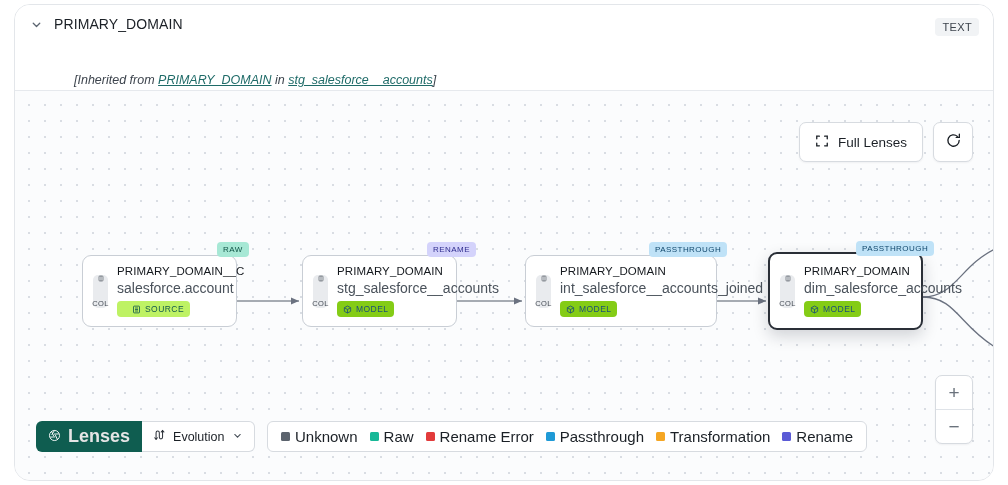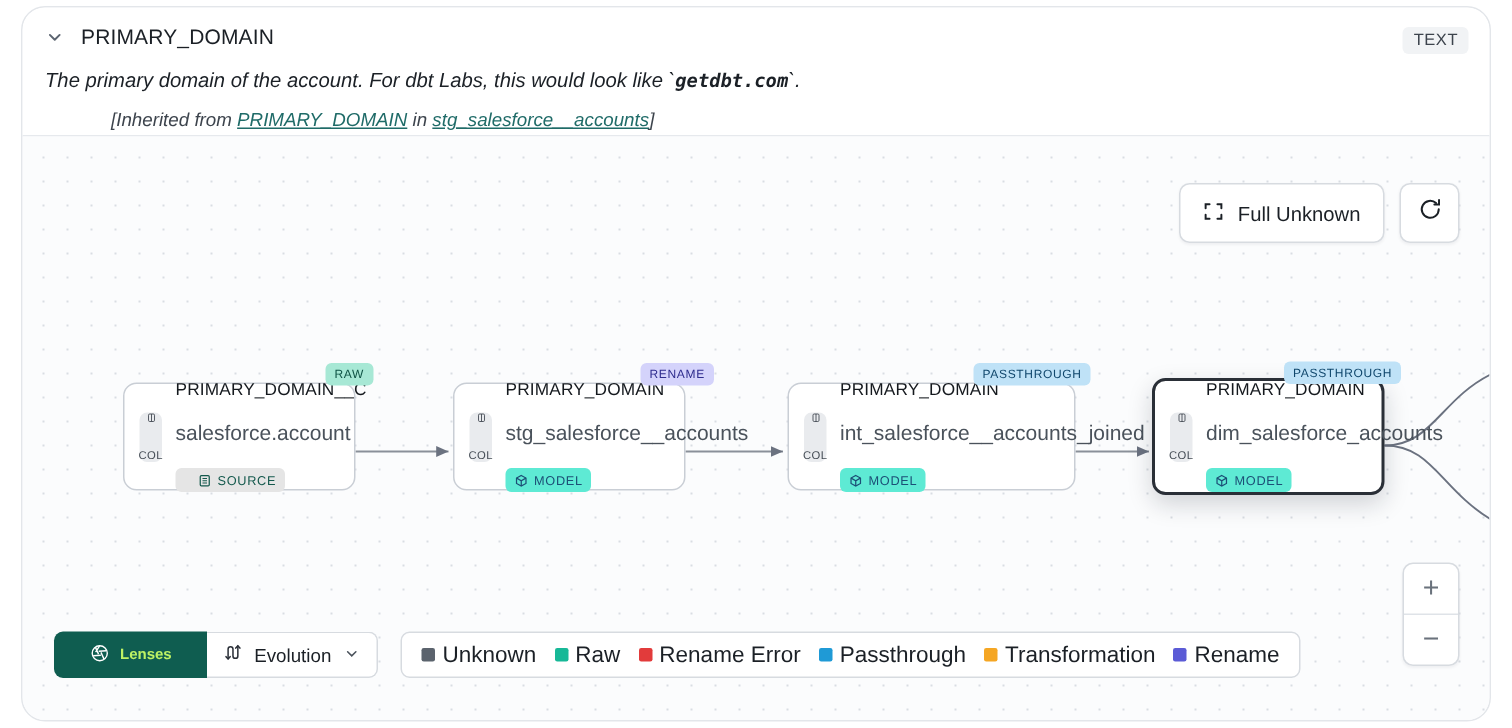--- a/index.html
+++ b/index.html
@@ -102,44 +102,44 @@
     border:2.5px solid #2a2f37;
     box-shadow:0 6px 16px rgba(16,24,40,.18);
     width:158px; height:78px;
   }
   .col-chip {
     width:15px; height:33px; background:#e9ebee; border-radius:5px;
     display:flex; flex-direction:column; align-items:center; justify-content:center;
     gap:17px; flex:none;
   }
   .col-chip .lbl { font-size:7.5px; color:#444b54; letter-spacing:.3px; }
-  .node-body { margin-left:9px; display:flex; flex-direction:column; gap:14px; }
+  .node-body { margin-left:9px; display:flex; flex-direction:column; gap:3px; }
   .node-title { font-size:11.5px; color:#15191e; letter-spacing:.1px; }
   .node-sub { font-size:14px; color:#4a525b; }
   .kind-badge {
     align-self:flex-start; margin-top:2px;
     display:flex; align-items:center; gap:4px;
     font-size:8.5px; letter-spacing:.45px; padding:3px 6px; border-radius:4px;
   }
-  .kind-source { background:#e5e5e5; color:#14594d;padding-left:15px; }
-  .kind-model  { background:#5eead4; color:#1c4f76; }
+  .kind-source { background:#bef264; color:#14594d;padding-left:15px; }
+  .kind-model  { background:#84cc16; color:#1c4f76; }
 
   .tag {
     position:absolute; font-size:8px; letter-spacing:.45px;
     padding:3px 6px; border-radius:4px; z-index:3;
   }
   .tag-raw  { background:#a7e8d5; color:#0f5345; }
   .tag-ren  { background:#d4d3fb; color:#2f2d8e; }
   .tag-pass { background:#bfe2f7; color:#10476c; }
 
   
   .bottom-left { position:absolute; left:21px; bottom:28px; display:flex; align-items:center; }
   .lenses {
-    height:31px; background:#0f5d50; color:#bef264; border-radius:6px 0 0 6px;
-    display:flex; align-items:center; gap:7px; padding:0 24px; font-size:10px; font-weight:bold;
+    height:31px; background:#0f5d50; color:#e5e5e5; border-radius:6px 0 0 6px;
+    display:flex; align-items:center; gap:7px; padding:0 12px; font-size:18px; font-weight:bold;
   }
   .evolution {
     height:31px; background:#fff; border:1px solid #d7dbe0; border-left:none;
     border-radius:0 6px 6px 0;
     display:flex; align-items:center; gap:8px; padding:0 11px 0 10px;
     font-size:12.5px; color:#1b2026;
   }
   .legend {
     position:absolute; left:252px; bottom:28px; height:31px;
     background:#fff; border:1px solid #d7dbe0; border-radius:6px;
@@ -160,21 +160,20 @@
       <span class="chev">
         <svg viewBox="0 0 16 16" fill="none" stroke="currentColor" stroke-width="1.6" stroke-linecap="round" stroke-linejoin="round">
             <path d="M4 6.5 L8 10.5 L12 6.5"></path>
           </svg>
       </span>
       <span class="hdr-title">PRIMARY_DOMAIN</span>
     </div>
 
     <div class="type-badge">TEXT</div>
 
-    <div class="hdr-desc"><span>The primary domain of the account. For dbt Labs, this would look like `</span><span class="code">getdbt.com</span><span>`.</span></div>
 
     <div class="hdr-inherit"><span>[Inherited from </span><a href="#">PRIMARY_DOMAIN</a><span> in </span><a href="#">stg_salesforce__accounts</a><span>]</span></div>
 
     <div class="hdr-sep"></div>
   </div>
 
   <div class="canvas">
 
     <svg class="edges">
       <defs>
@@ -189,21 +188,21 @@
       <path d="M908 206 C 940 206, 945 235, 980 256" fill="none" stroke="#6b7280" stroke-width="1.3"></path>
     </svg>
 
     <div class="top-controls">
       <div class="btn-pill">
         <span class="ic">
           <svg width="14" height="14" viewBox="0 0 16 16" fill="none" stroke="#1b2026" stroke-width="1.5" stroke-linecap="round">
             <path d="M2 5.5V2.5h3M11 2.5h3v3M14 10.5v3h-3M5 13.5H2v-3"></path>
           </svg>
         </span>
-        <span>Full Unknown</span>
+        <span>Full Lenses</span>
       </div>
       <div class="btn-sq">
         <span class="ic">
           <svg width="17" height="17" viewBox="0 0 18 18" fill="none" stroke="#1b2026" stroke-width="1.4" stroke-linecap="round">
             <path d="M15 9a6 6 0 1 1-1.9-4.35"></path>
               <path d="M15.2 2.4v3.3h-3.3"></path>
           </svg>
         </span>
       </div>
     </div>

